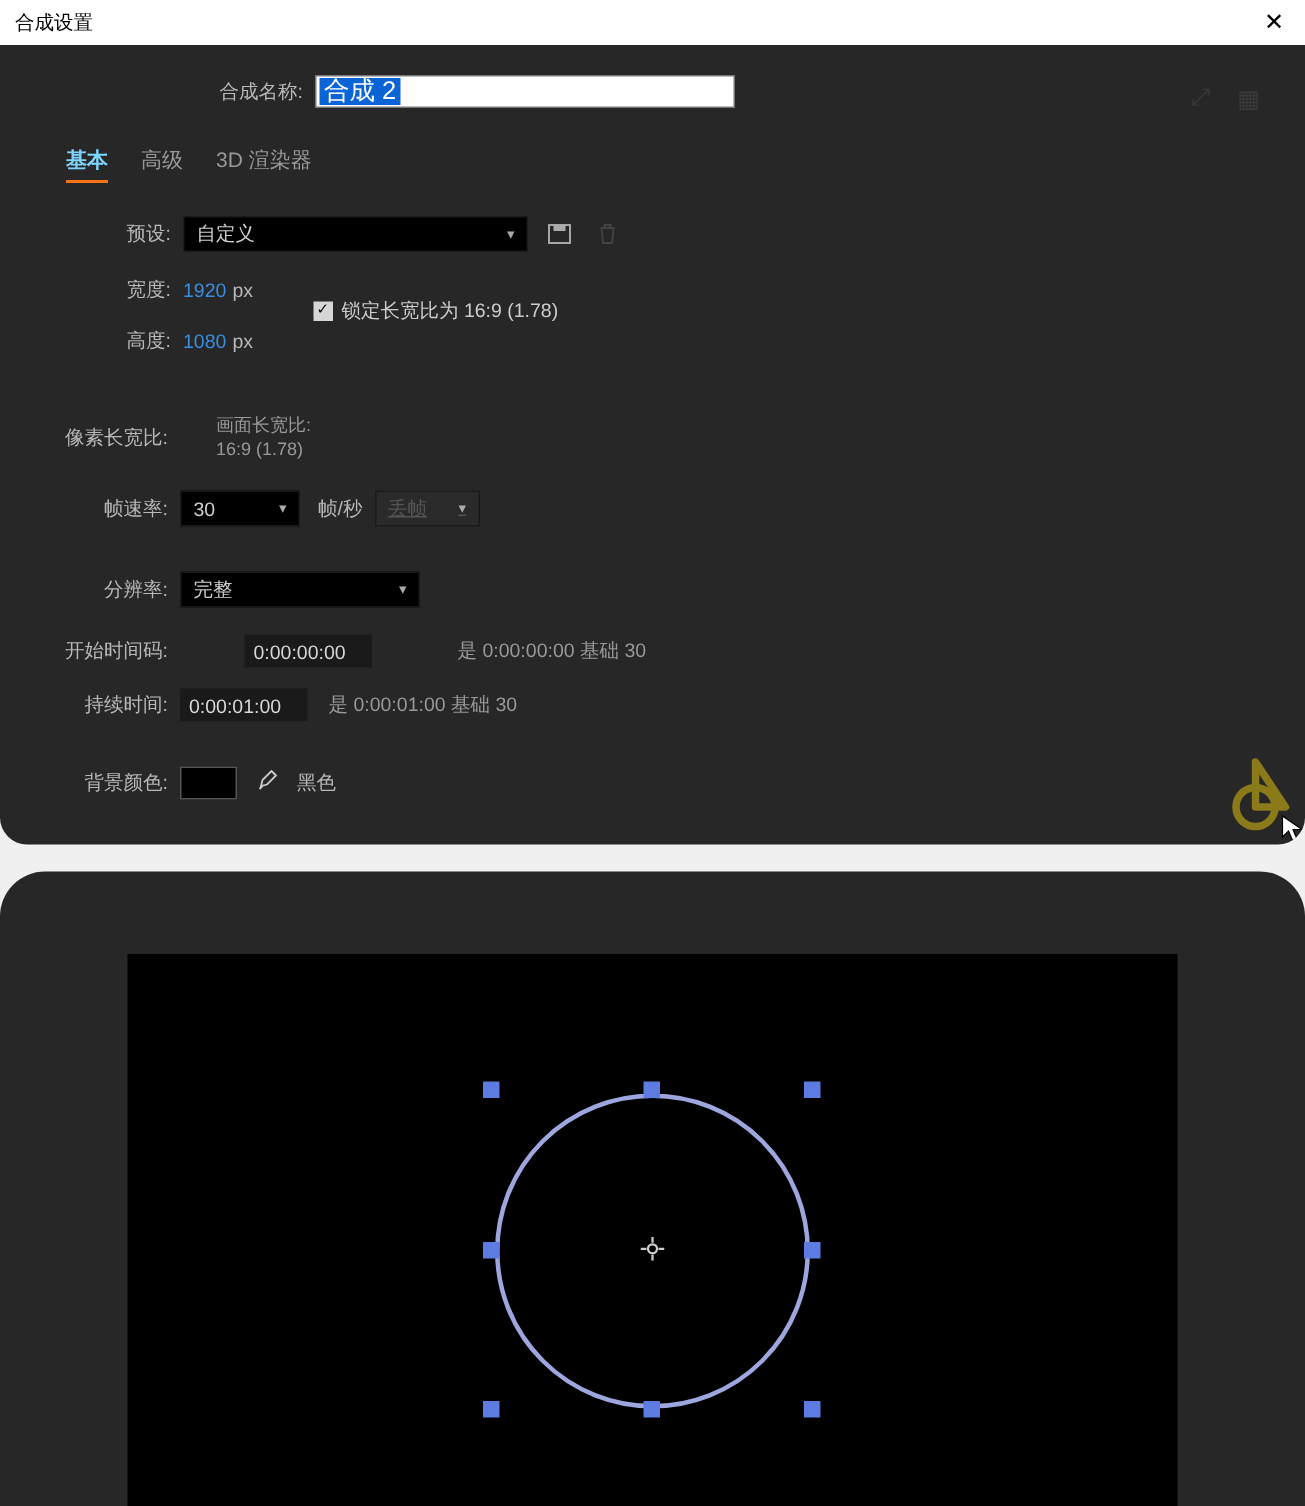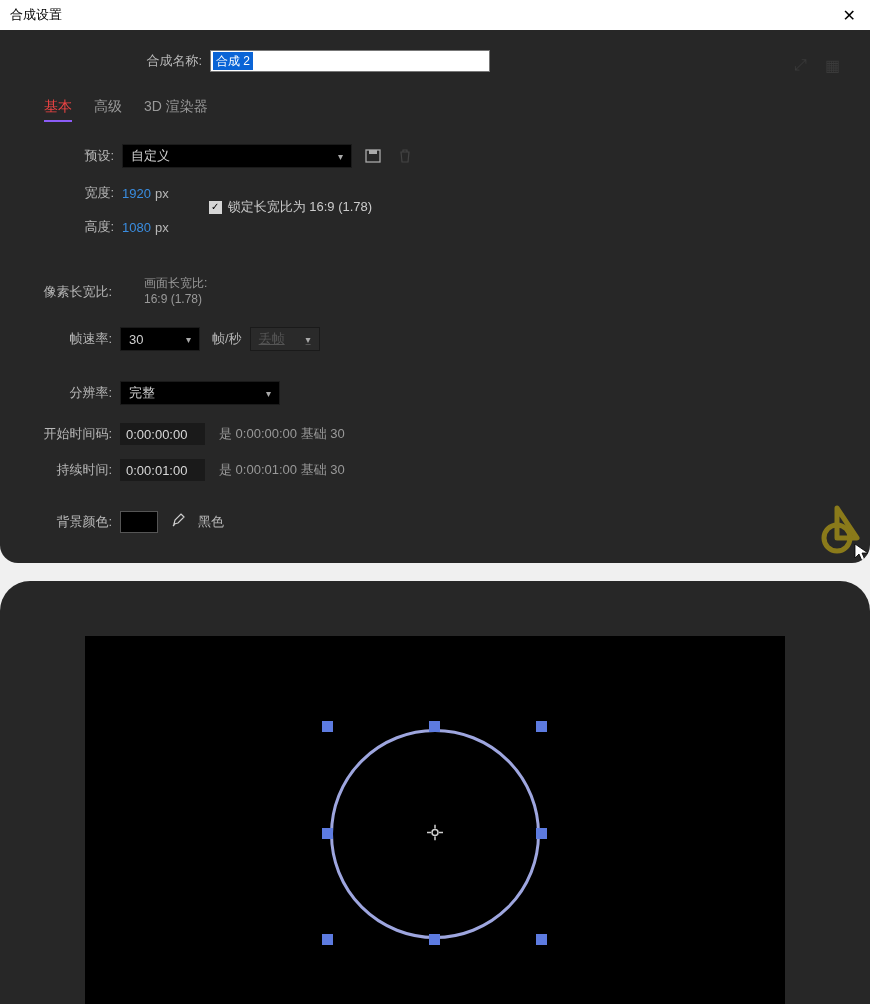--- a/index.html
+++ b/index.html
@@ -47,42 +47,42 @@
     padding-right: 8px;
   }
   .name-row { margin-top: 20px; }
   .name-row .label { width: 210px; }
   .name-input {
     width: 280px;
     height: 22px;
     background: #ffffff;
     border: 1px solid #777;
     color: #fff;
-    font-size: 12px;
+    font-size: 17px;
     padding: 0 2px;
     display: flex;
     align-items: center;
   }
   .name-input .sel {
     background: #0a64d6;
     color: #fff;
     padding: 0 3px;
     display: inline-block;
     height: 18px;
     line-height: 18px;
   }
 
   .tabs {
     display: flex;
     gap: 22px;
     margin: 26px 0 0 44px;
     font-size: 14px;
   }
   .tab { color: #999; cursor: pointer; padding-bottom: 4px;}
-  .tab.active { color: #ef4444; border-bottom: 2px solid #8b5cf6; }
+  .tab.active { color: #7dd3fc; border-bottom: 2px solid #f97316; font-weight: bold; }
 
   .section { padding-left: 30px; }
 
   .preset-row { margin-top: 22px; }
   .preset-row .label { width: 92px; }
   .select {
     background: #000000;
     border: 1px solid #1a1a1a;
     color: #d0d0d0;
     height: 24px;
@@ -282,21 +282,21 @@
       </span>
     </div>
 
     <div class="row res-row" style="margin-top:30px; margin-left:-30px;">
       <span class="label">分辨率:</span>
       <div class="select res-select chev">
         <span>完整</span>
       </div>
     </div>
 
-    <div class="row tc-row" style="margin-top:18px; margin-left:-30px;">
+    <div class="row tc-row" style="margin-top:18px; margin-left:-30px;gap:43px;">
       <span class="label">开始时间码:</span>
       <div class="tc-input">
         <span>0:00:00:00</span>
       </div>
       <span class="tc-suffix">是 0:00:00:00 基础 30</span>
     </div>
 
     <div class="row tc-row" style="margin-top:14px; margin-left:-30px;">
       <span class="label">持续时间:</span>
       <div class="tc-input">

